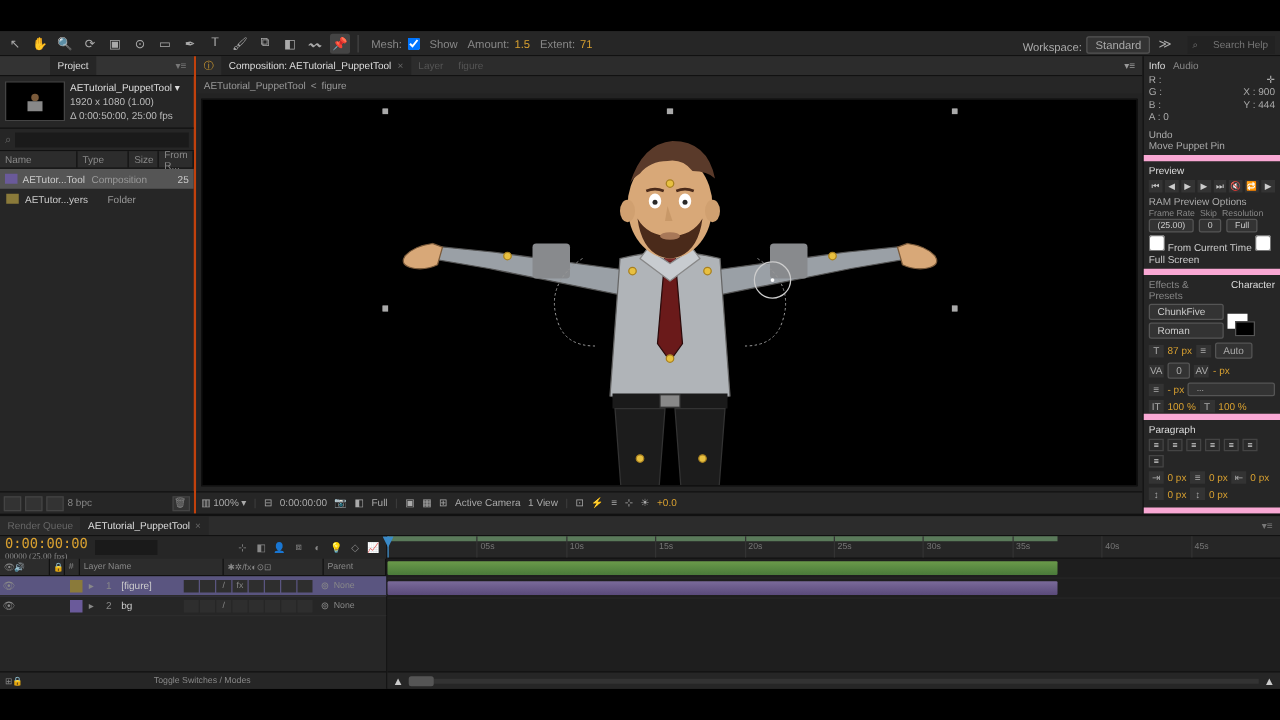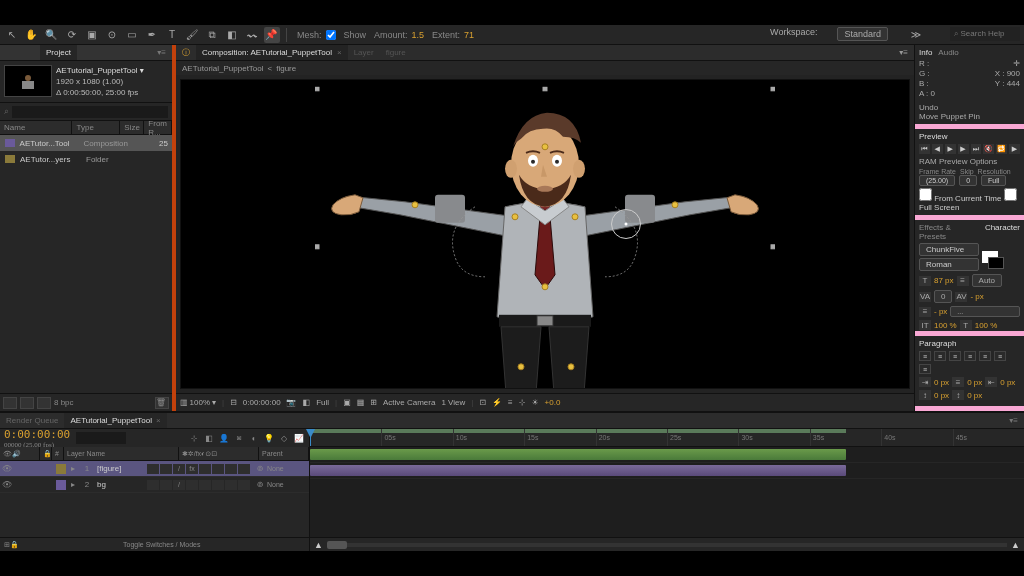--- a/index.html
+++ b/index.html
@@ -8,25 +8,25 @@
 .titlebar{height:14px;background:#2a2a2a;display:flex;align-items:center;padding:0 4px;border-bottom:1px solid #111}
 .traffic{display:flex;gap:4px;margin-right:10px}
 .traffic span{width:8px;height:8px;border-radius:50%}
 .tr-r{background:#ff5f57}.tr-y{background:#febc2e}.tr-g{background:#28c840}
 .title-center{flex:1;text-align:center;color:#999;font-size:9px}
 .toolrow{height:20px;background:#262626;display:flex;align-items:center;padding:0 4px;border-bottom:1px solid #111;gap:4px}
 .toolbtn{width:16px;height:16px;display:flex;align-items:center;justify-content:center;color:#aaa;font-size:10px;border-radius:2px}
 .toolsep{width:1px;height:14px;background:#444;margin:0 2px}
 .tool-label{color:#888;font-size:9px;margin-left:4px}
 .tool-val{color:#d8a030;font-size:9px}
-.workspace-pill{margin-left:auto;display:flex;align-items:flex-start;gap:20px;color:#aaa;font-size:9px}
+.workspace-pill{margin-left:auto;display:flex;align-items:flex-end;gap:4px;color:#aaa;font-size:9px}
 .ws-box{background:#333;padding:1px 6px;border:1px solid #555;border-radius:2px}
 .search-box{background:#222;width:70px;height:14px;padding:0 4px;color:#777;font-size:8px;display:flex;align-items:center;margin-left:6px}
 .body{flex:1;display:flex;min-height:0}
-.leftcol{width:176px;background:#262626;display:flex;flex-direction:column;border-right:4px solid #c2410c}
+.leftcol{width:157px;background:#262626;display:flex;flex-direction:column;border-right:2px solid #c2410c}
 .panel-tabs{height:16px;background:#333;display:flex;align-items:center;font-size:8px;border-bottom:1px solid #111}
 .tab{padding:0 6px;color:#777;height:100%;display:flex;align-items:center}
 .tab.active{background:#262626;color:#ddd}
 .project-head{display:flex;padding:4px;gap:4px;border-bottom:1px solid #111}
 .thumb{width:48px;height:32px;background:#000;border:1px solid #444;display:flex;align-items:center;justify-content:center;font-size:7px;color:#555}
 .proj-meta{font-size:8px;color:#bbb;line-height:11px}
 .proj-search{height:18px;padding:2px 4px;display:flex;align-items:center;border-bottom:1px solid #111}
 .proj-search input{flex:1;background:#1a1a1a;border:none;height:12px;color:#ccc;font-size:8px;padding:0 3px}
 .proj-list-head{height:14px;background:#2c2c2c;display:flex;font-size:8px;color:#888;border-bottom:1px solid #111}
 .plh{padding:0 4px;border-right:1px solid #111;display:flex;align-items:center}
@@ -135,21 +135,21 @@
     <span class="tool-val">1.5</span>
     <span class="tool-label">Extent:</span>
     <span class="tool-val">71</span>
 
     <div class="workspace-pill">
       <span>Workspace:</span>
       <span class="ws-box">Standard</span>
       <span class="toolbtn">≫</span>
       <div class="search-box">
         <span>⌕</span>
-        <span style="margin-left:2px">Search Help</span>
+        <span style="margin-left:12px">Search Help</span>
       </div>
     </div>
   </div>
 
   <div class="body">
 
     <div class="leftcol">
       <div class="panel-tabs">
         <div class="tab" style="width:40px"></div>
         <div class="tab active">Project</div>

